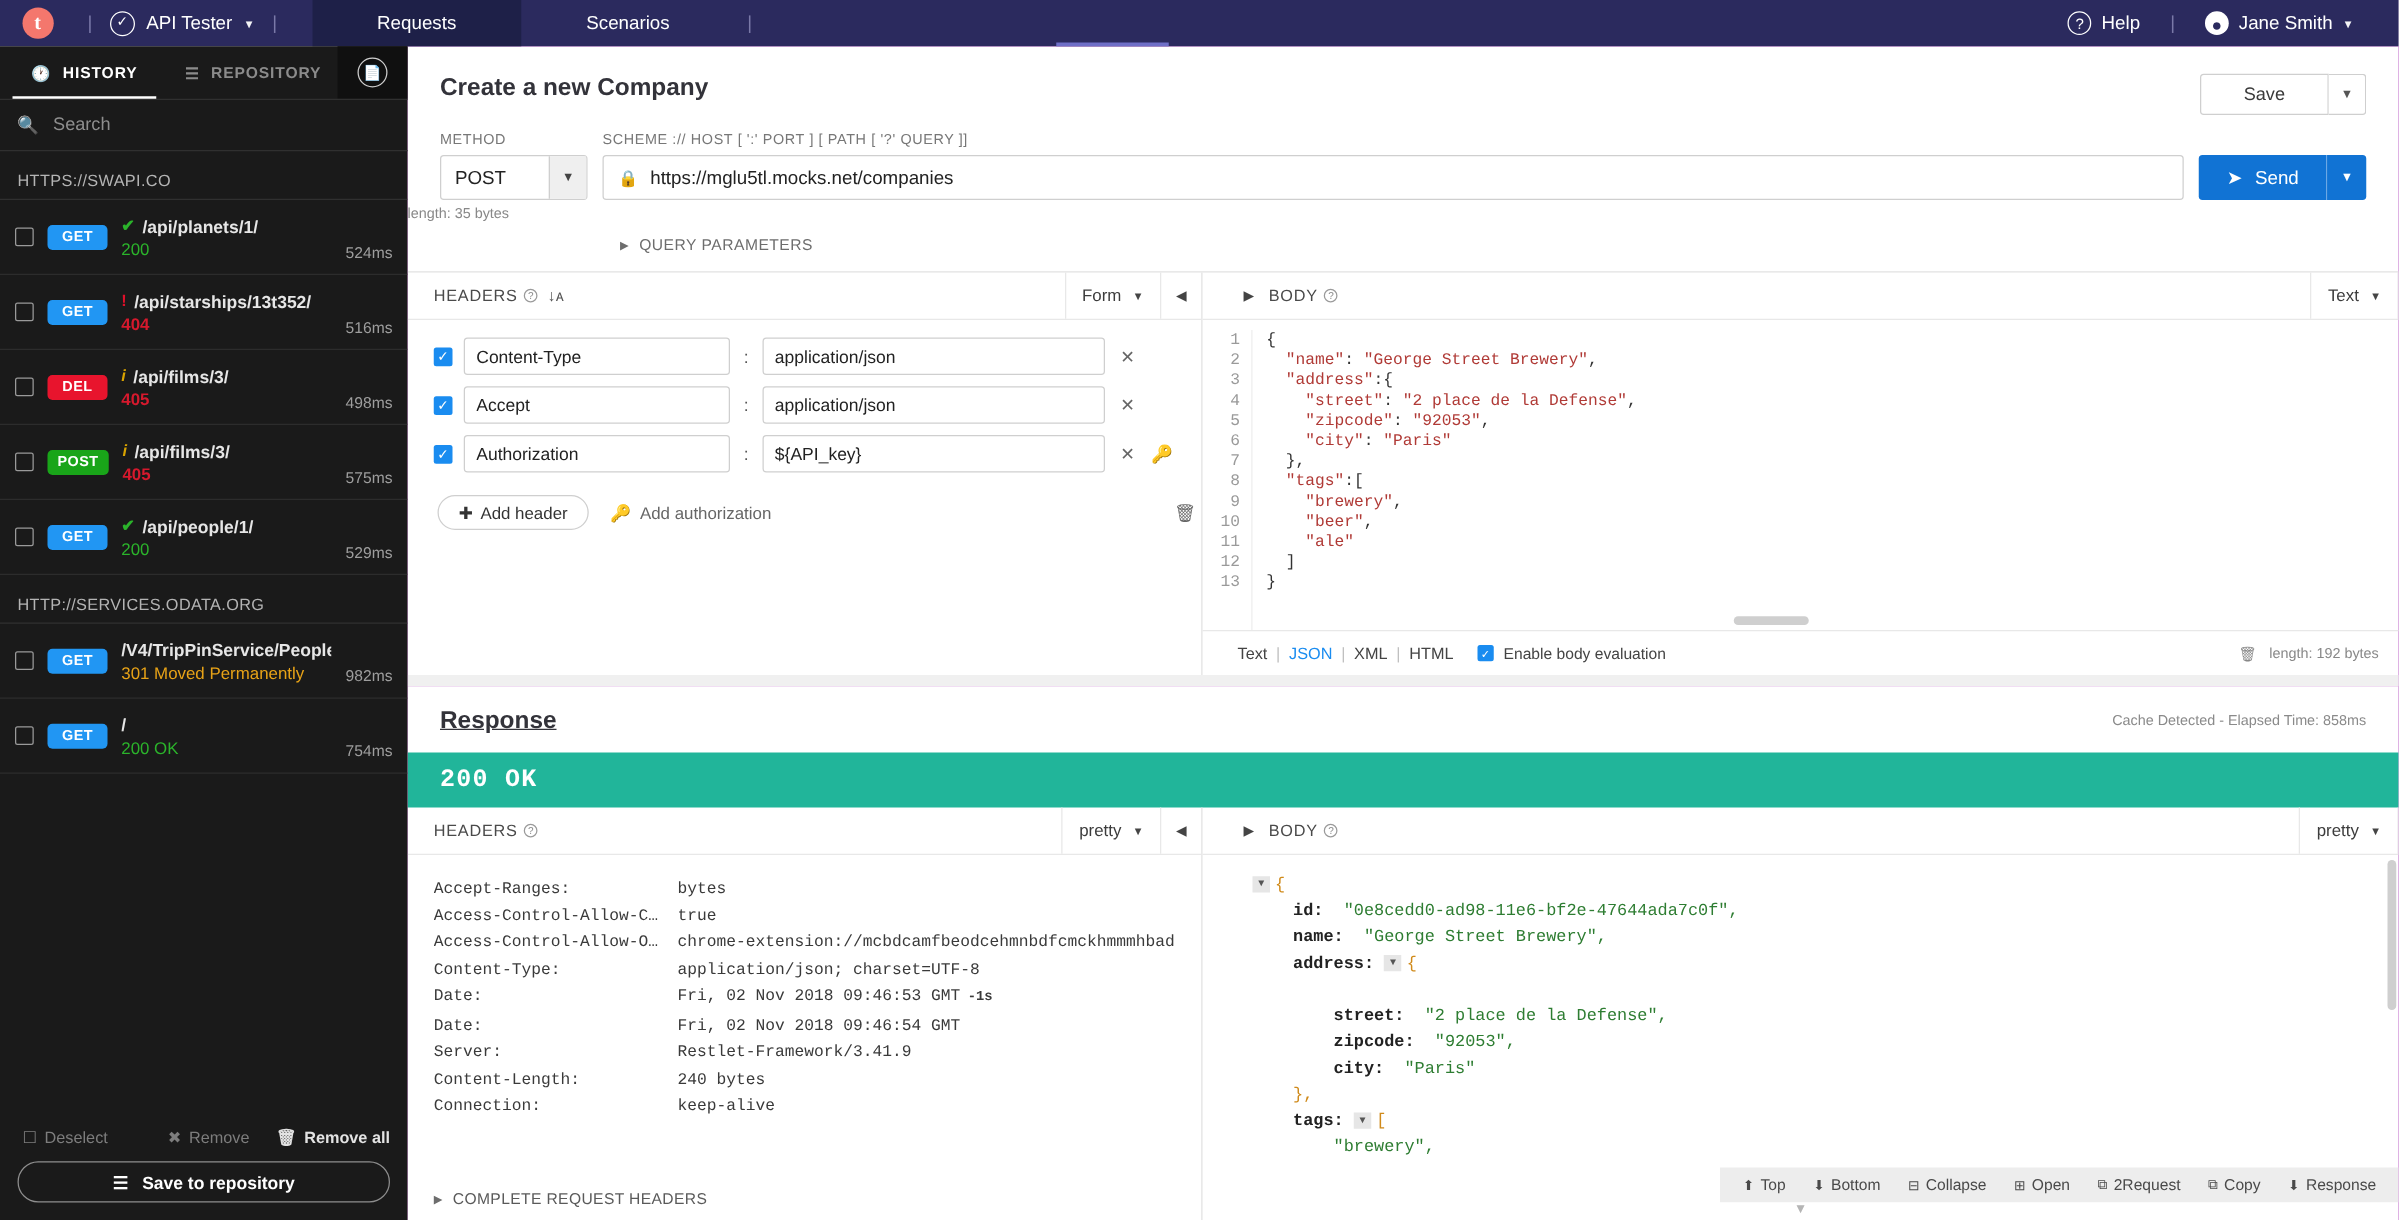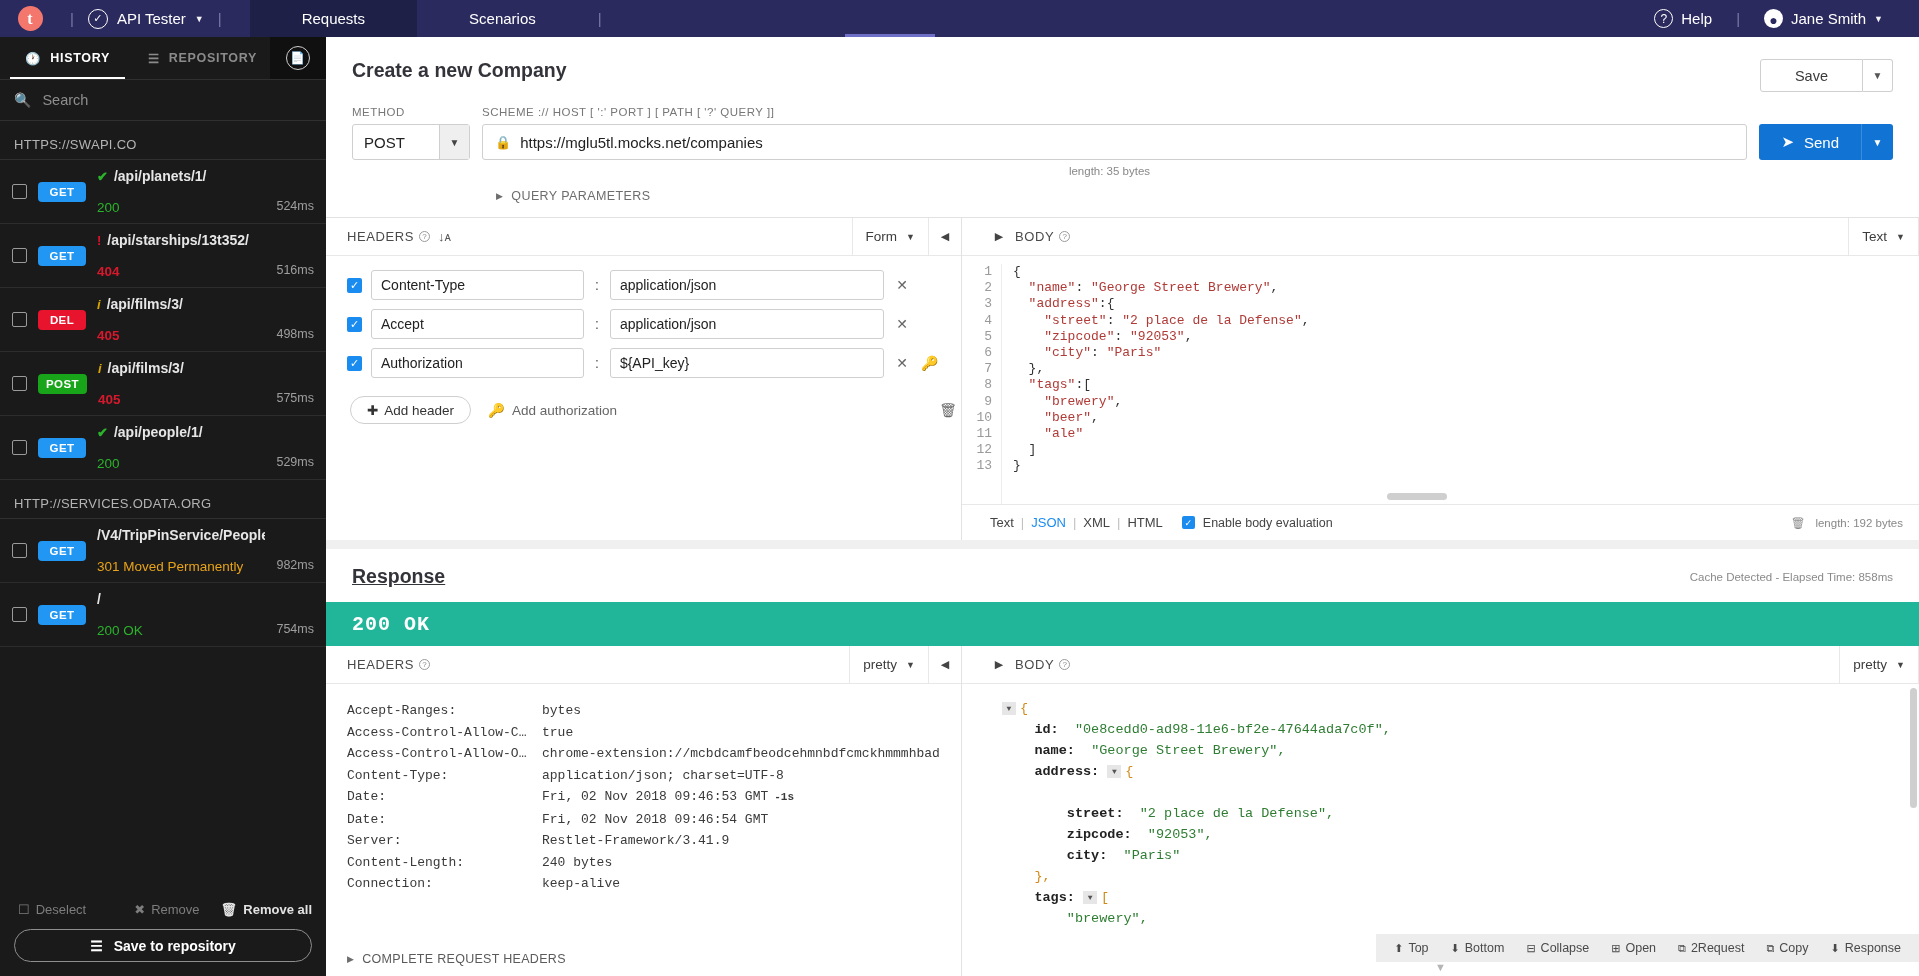--- a/index.html
+++ b/index.html
@@ -110,21 +110,21 @@
   .sb-item-main { flex: 1; min-width: 0; }
   .sb-item-url {
     font-size: 14px; font-weight: bold; color: #e6e6e6;
     display: flex; align-items: center; gap: 6px; white-space: nowrap;
     overflow: hidden; text-overflow: ellipsis;
   }
   .st-ico { font-size: 13px; font-weight: bold; flex: 0 0 auto; }
   .st-ok   { color: #2bb32b; }
   .st-err  { color: #e0102a; }
   .st-info { color: #d9a300; font-style: italic; }
-  .sb-item-status { font-size: 13.5px; margin-top: 16px; }
+  .sb-item-status { font-size: 13.5px; margin-top: 3px; }
   .c-green  { color: #2bb32b; }
   .c-red    { color: #d6192d; font-weight: bold; }
   .c-orange { color: #e8a317; }
   .sb-item-time { flex: 0 0 auto; font-size: 12.5px; color: #9e9e9e; align-self: flex-end; padding-bottom: 2px; }
   .sb-footer { flex: 0 0 auto; padding: 10px 14px 14px 14px; }
   .sb-actions { display: flex; align-items: center; font-size: 13px; color: #7d7d7d; padding-bottom: 12px; }
   .sb-act { display:flex; align-items:center; gap: 6px; }
   .sb-act.a1 { margin-left: 4px; }
   .sb-act.a2 { margin-left: 48px; }
   .sb-act.a3 { margin-left: auto; color: #e3e3e3; font-weight: bold; }
@@ -180,21 +180,21 @@
   .btn-send {
     background: #1173d4; color: #fff; border: none; height: 36px; padding: 0 22px;
     display: flex; align-items: center; gap: 10px; font-size: 15px; border-radius: 3px 0 0 3px;
     font-family: "Liberation Sans", sans-serif;
   }
   .btn-send-caret {
     background: #1173d4; color: #fff; width: 32px; height: 36px; border-radius: 0 3px 3px 0;
     display:flex; align-items:center; justify-content:center; font-size: 10px;
     border-left: 1px solid #3b8adc;
   }
-  .len-note { text-align: center; font-size: 11.5px; color: #888; padding: 5px 26px 0 0; }
+  .len-note { text-align: left; font-size: 11.5px; color: #888; padding: 5px 26px 0 0; }
   .qparams {
     display: flex; align-items: center; gap: 8px; padding: 12px 0 14px 170px;
     font-size: 12.5px; color: #6d6d6d; letter-spacing: .4px;
   }
   .tri-r { font-size: 9px; color: #6d6d6d; }
 
   
   .panes { display: flex; border-top: 1px solid #e2e2e2; }
   .pane-left  { width: 636px; flex: 0 0 636px; border-right: 1px solid #e2e2e2; }
   .pane-right { flex: 1; min-width: 0; }

